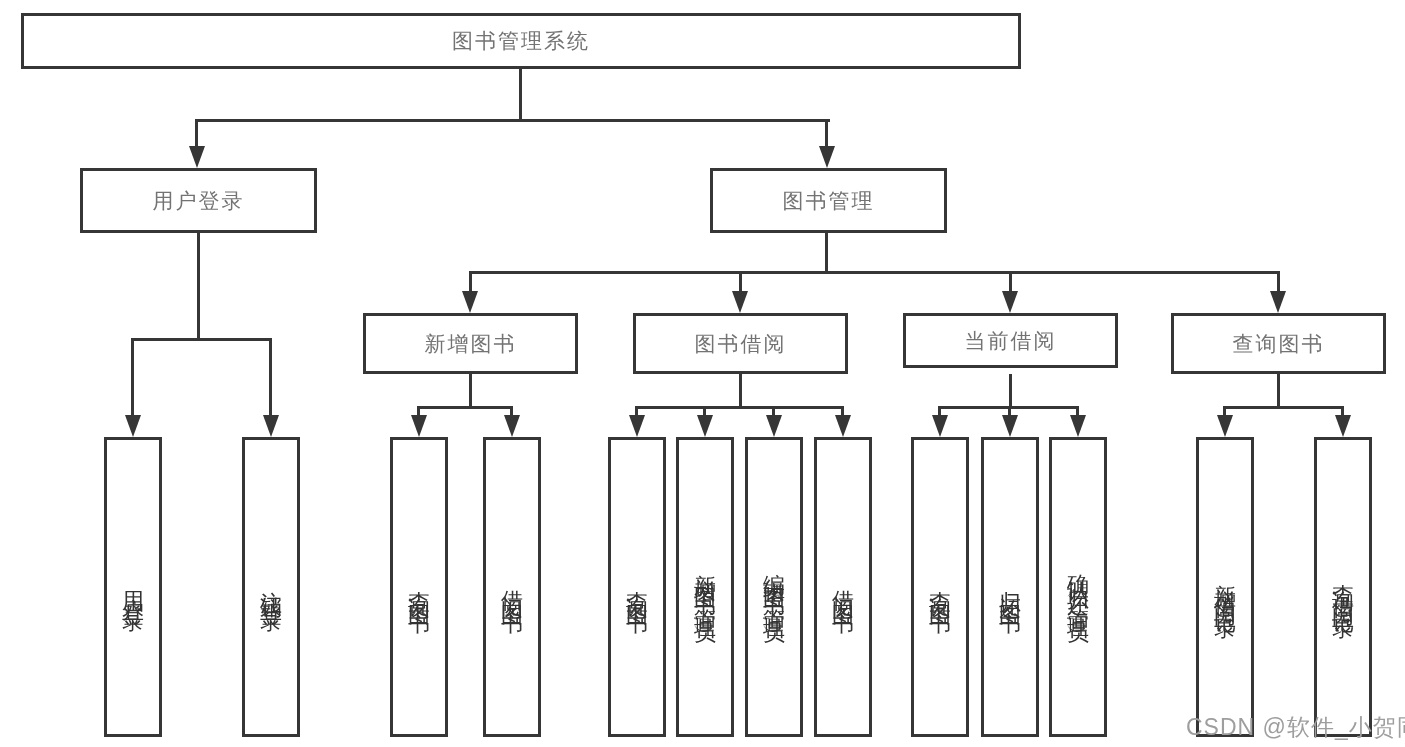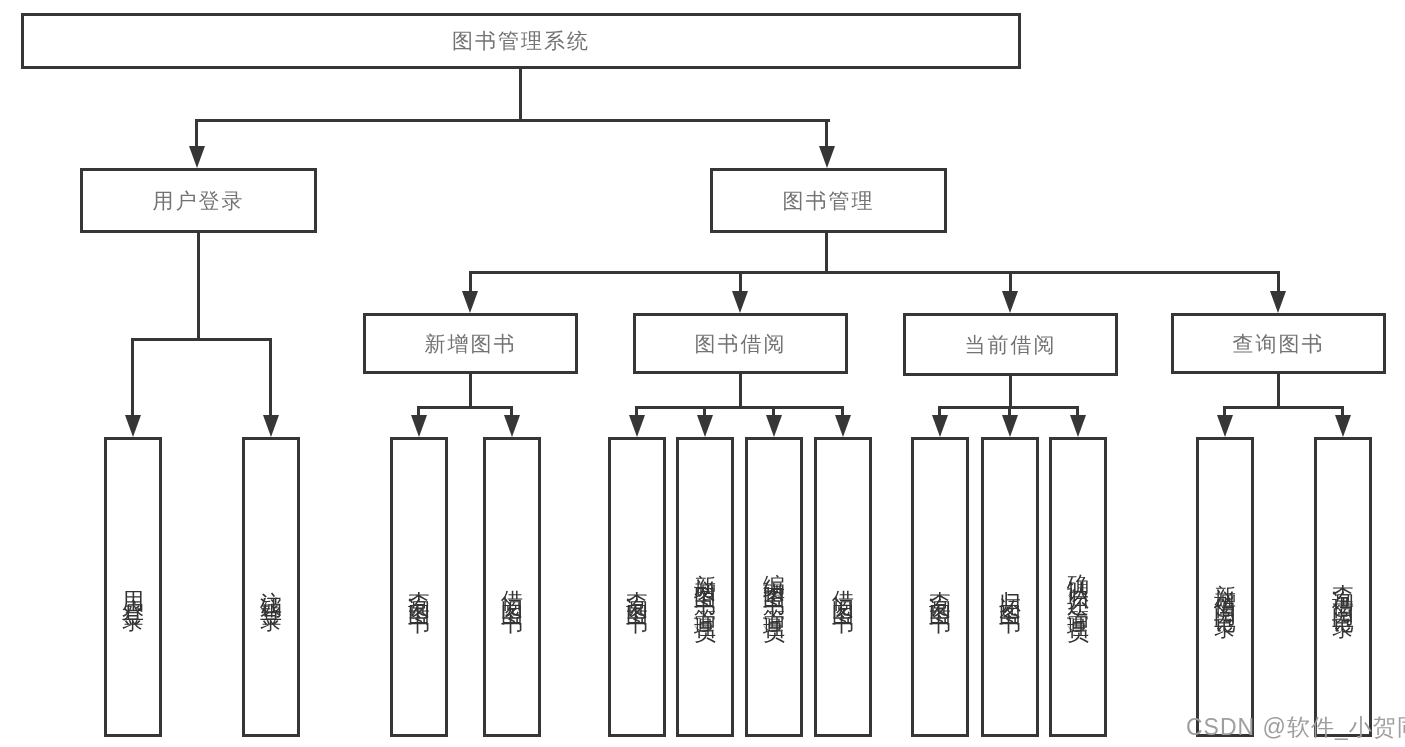--- a/index.html
+++ b/index.html
@@ -87,21 +87,21 @@
   <div class="arrow" style="left:1002px; top:291px;"></div>
   <div class="vl" style="left:1277px; top:271px; height:20px;"></div>
   <div class="arrow" style="left:1270px; top:291px;"></div>
 
   <div class="box" style="left:363px; top:313px; width:215px; height:61px;">
     <span class="hlabel">新增图书</span>
   </div>
   <div class="box" style="left:633px; top:313px; width:215px; height:61px;">
     <span class="hlabel">图书借阅</span>
   </div>
-  <div class="box" style="left:903px; top:313px; width:215px; height:63px;">
+  <div class="box" style="left:903px; top:313px; width:215px; height:55px;">
     <span class="hlabel">当前借阅</span>
   </div>
   <div class="box" style="left:1171px; top:313px; width:215px; height:61px;">
     <span class="hlabel">查询图书</span>
   </div>
 
   <div class="vl" style="left:469px; top:374px; height:32px;"></div>
   <div class="hl" style="left:417px; top:406px; width:96px;"></div>
   <div class="vl" style="left:417px; top:406px; height:9px;"></div>
   <div class="arrow" style="left:411px; top:415px;"></div>

